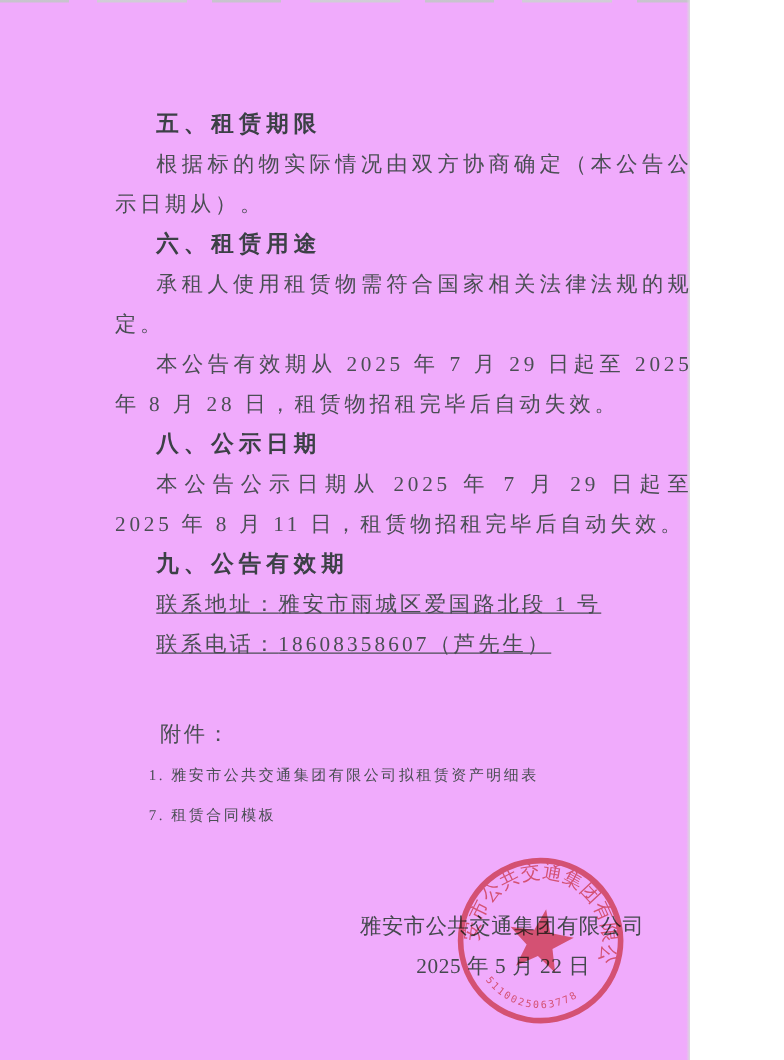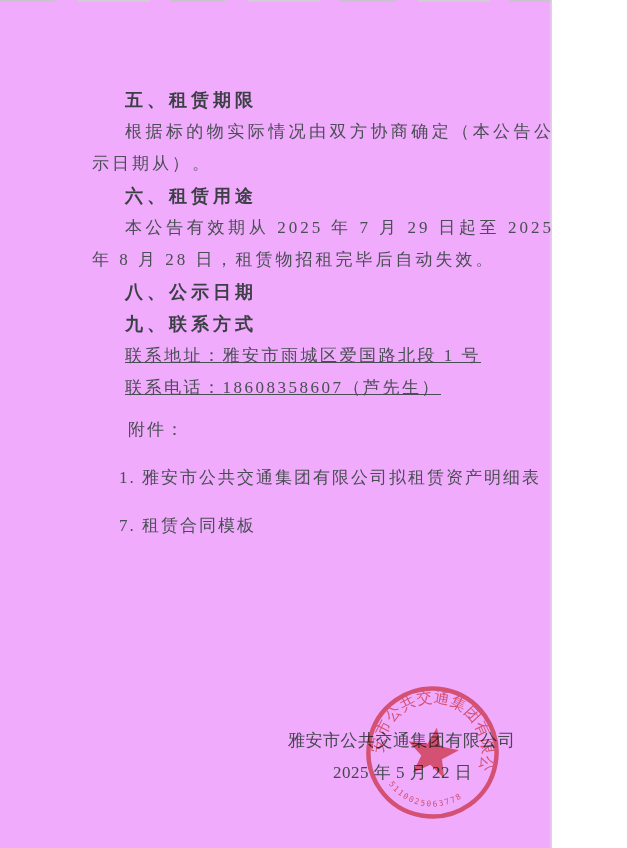--- a/index.html
+++ b/index.html
@@ -58,25 +58,25 @@
     line-height: 32px;
     letter-spacing: 2.5px;
     text-indent: 33px;
     white-space: nowrap;
     color: #4a4e54;
     text-decoration: underline;
   }
   .contact-line.gap { }
   .attach-label {
     font-size: 17px; line-height: 32px; letter-spacing: 2px;
-    text-indent: 36px; margin-top: 10px; color: #4a4e54;
+    text-indent: 36px; margin-top: 40px; color: #4a4e54;
   }
   .attach-item {
-    font-size: 17px; line-height: 32px; letter-spacing: 2px;
-    padding-left: 27px; white-space: nowrap; color: #4a4e54; margin-top: 16px;
+    font-size: 12px; line-height: 32px; letter-spacing: 2px;
+    padding-left: 27px; white-space: nowrap; color: #4a4e54;
   }
   
   .sig-company {
     position: absolute; left: 288px; top: 729px;
     font-size: 17px; letter-spacing: 0.5px; line-height: 24px;
     color: #44484e; white-space: nowrap;
   }
   .sig-date {
     position: absolute; left: 333px; top: 761px;
     font-size: 17px; letter-spacing: 0.5px; line-height: 24px;
@@ -97,26 +97,28 @@
   <div class="scan-top-line"></div>
   <div class="scan-right-line"></div>
   <div class="scan-right-edge"></div>
 
   <div class="content">
 
     <div class="sec-heading">五、租赁期限</div>
     <div class="para">根据标的物实际情况由双方协商确定（本公告公示日期从）。</div>
 
     <div class="sec-heading">六、租赁用途</div>
+    <div class="para">承租人使用租赁物需符合国家相关法律法规的规定。</div>
 
     <div class="para">本公告有效期从 2025 年 7 月 29 日起至 2025 年 8 月 28 日，租赁物招租完毕后自动失效。</div>
 
     <div class="sec-heading">八、公示日期</div>
+    <div class="para">本公告公示日期从 2025 年 7 月 29 日起至 2025 年 8 月 11 日，租赁物招租完毕后自动失效。</div>
 
-    <div class="sec-heading">九、联系方式</div>
+    <div class="sec-heading">九、公告有效期</div>
 
     <div class="contact-line"><span>联系地址：</span><span>雅安市雨城区爱国路北段 1 号</span></div>
 
     <div class="contact-line gap"><span>联系电话：</span><span>18608358607（芦先生）</span></div>
 
     <div class="attach-label">附件：</div>
     <div class="attach-item">1. 雅安市公共交通集团有限公司拟租赁资产明细表</div>
     <div class="attach-item">7. 租赁合同模板</div>
   </div>
 

